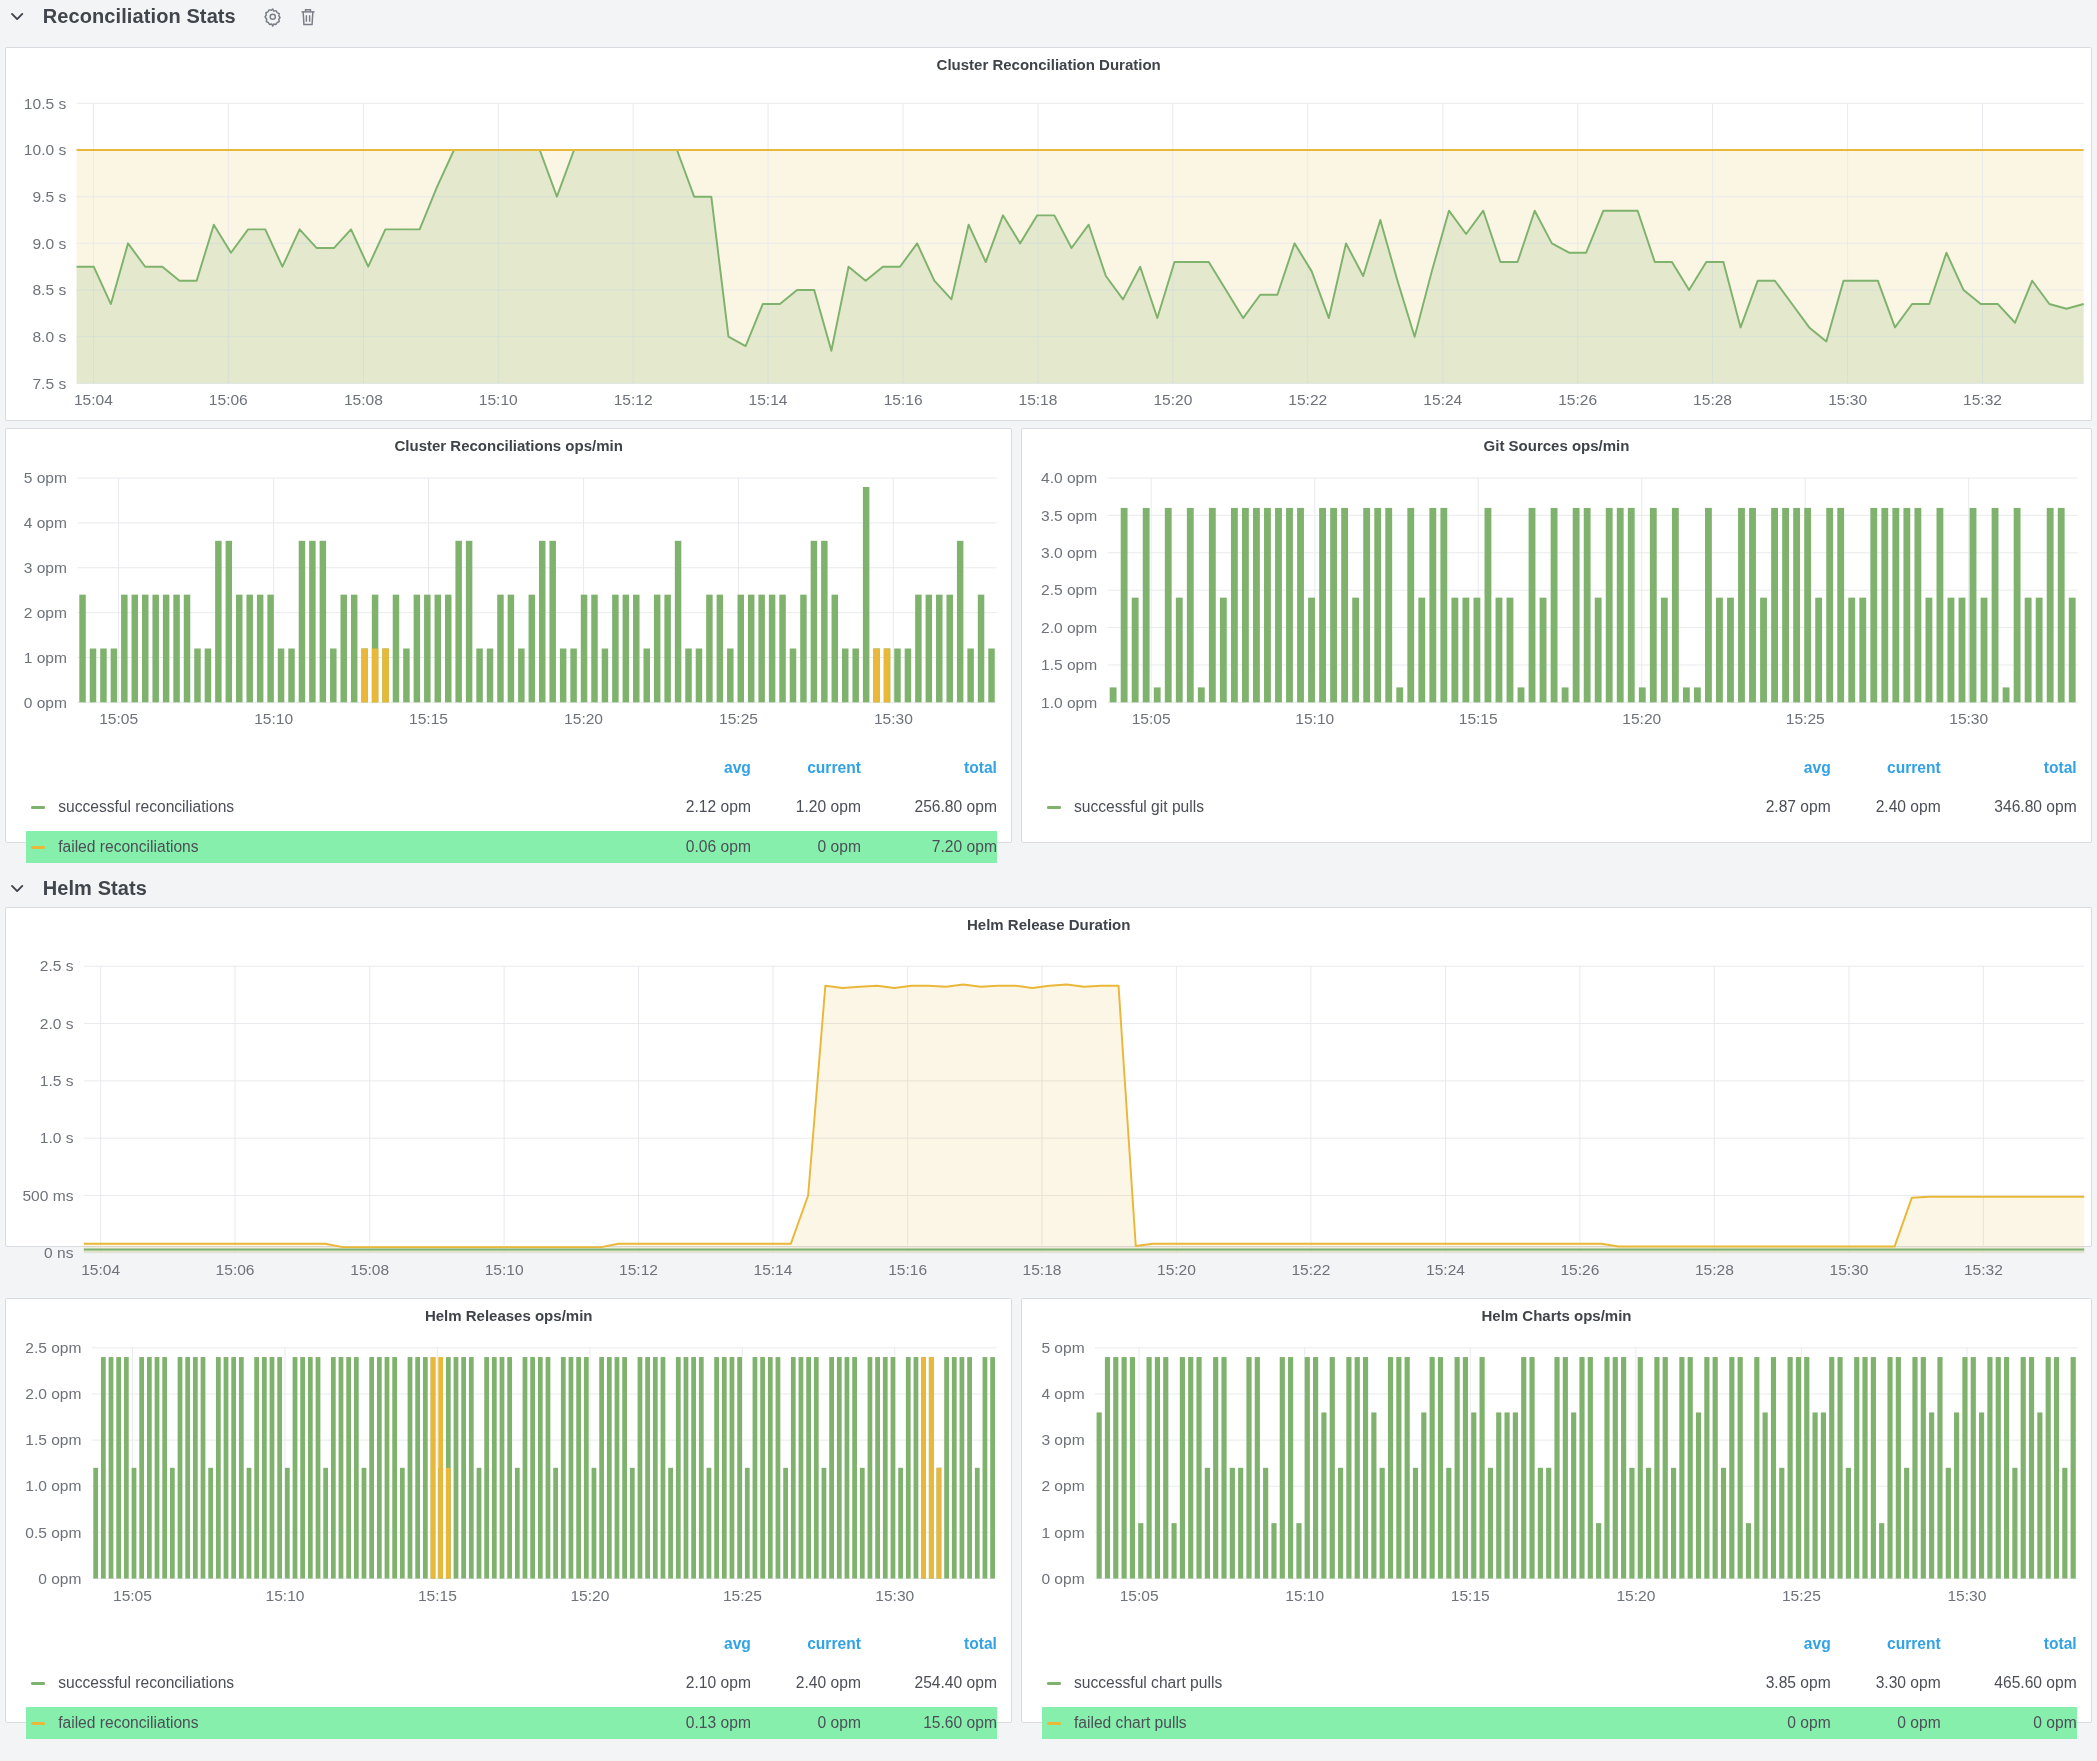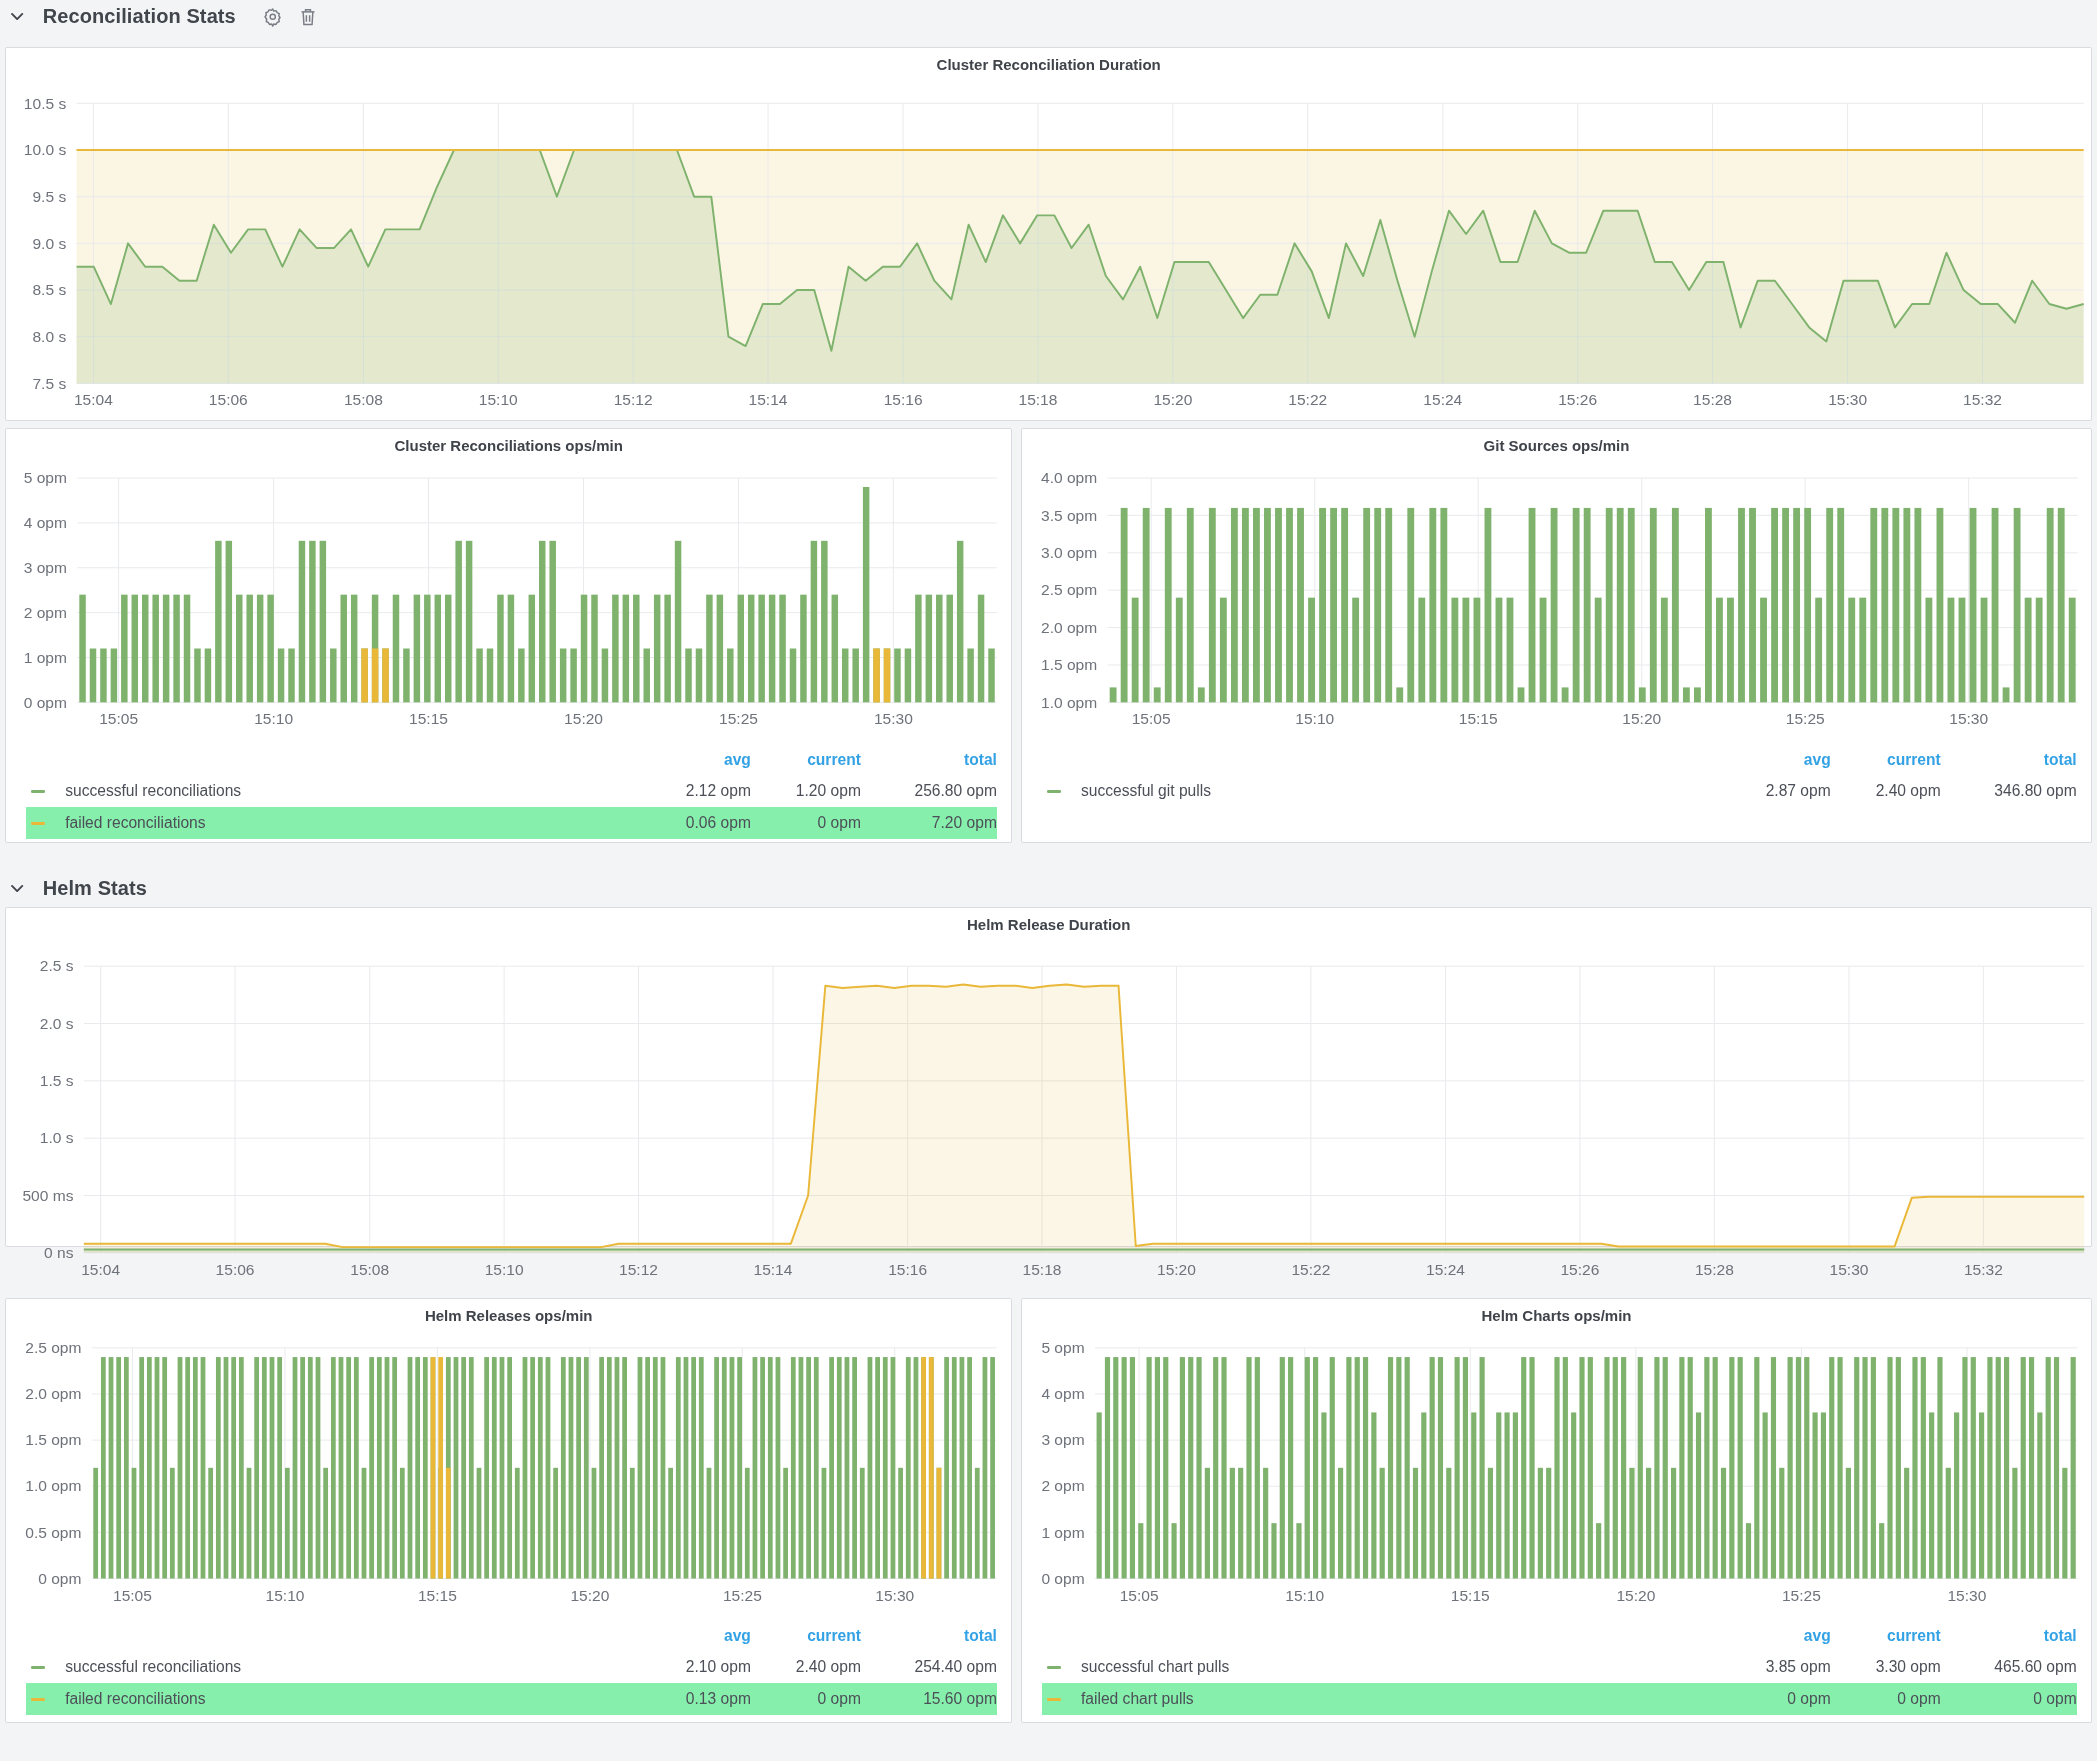--- a/index.html
+++ b/index.html
@@ -6,26 +6,26 @@
   body{width:2097px;height:1761px;background:#f3f4f6;font-family:"Liberation Sans",sans-serif;position:relative;overflow:hidden;}
   .sec-head{position:absolute;display:flex;align-items:center;gap:18px;color:#41454c;}
   .sec-head .chev{display:flex;align-items:center;}
   .sec-title{font-size:20px;font-weight:700;letter-spacing:0.1px;}
   .sec-icons{display:flex;align-items:center;gap:17px;margin-left:9px;}
   .panel{position:absolute;background:#ffffff;border:0.6px solid #d9dbe0;border-radius:1.9px;box-sizing:border-box;}
   .panel-title{height:32px;display:flex;align-items:center;justify-content:center;font-size:15px;font-weight:600;color:#3f434a;cursor:pointer;}
   .plot-svg{display:block;}
   svg text{font-family:"Liberation Sans",sans-serif;}
   .legend{padding:1.3px 14.3px 0 19.5px;}
-  .legend-head,.legend-row{display:grid;grid-template-columns:1fr 110px 110px 136px;align-items:center;}
+  .legend-head,.legend-row{display:grid;grid-template-columns:1fr 110px 110px 136px;align-items:center;margin-top:8px;}
   .legend-head{height:30px;}
   .legend-head span{font-size:15.6px;font-weight:700;text-align:right;cursor:pointer;}
   .legend-row{height:32px;font-size:15.6px;color:#4c4f57;}
   .legend-row.striped{background:#86efac;}
-  .lg-label{display:flex;align-items:center;gap:20px;padding-left:5.2px;cursor:pointer;}
+  .lg-label{display:flex;align-items:center;gap:13px;padding-left:5.2px;cursor:pointer;}
   .lg-val{text-align:right;color:#4c4f57;}
   .sw{display:inline-block;width:14.3px;height:3.2px;border-radius:1.3px;flex:0 0 auto;}
   .icon-btn{cursor:pointer;display:flex;align-items:center;}
 </style>
 </head>
 <body>
 
 <div class="sec-head" style="left:10.4px;top:2.6px;height:28.5px;">
   <span class="chev">
     <svg width="14.3" height="9" viewBox="0 0 22 14">

